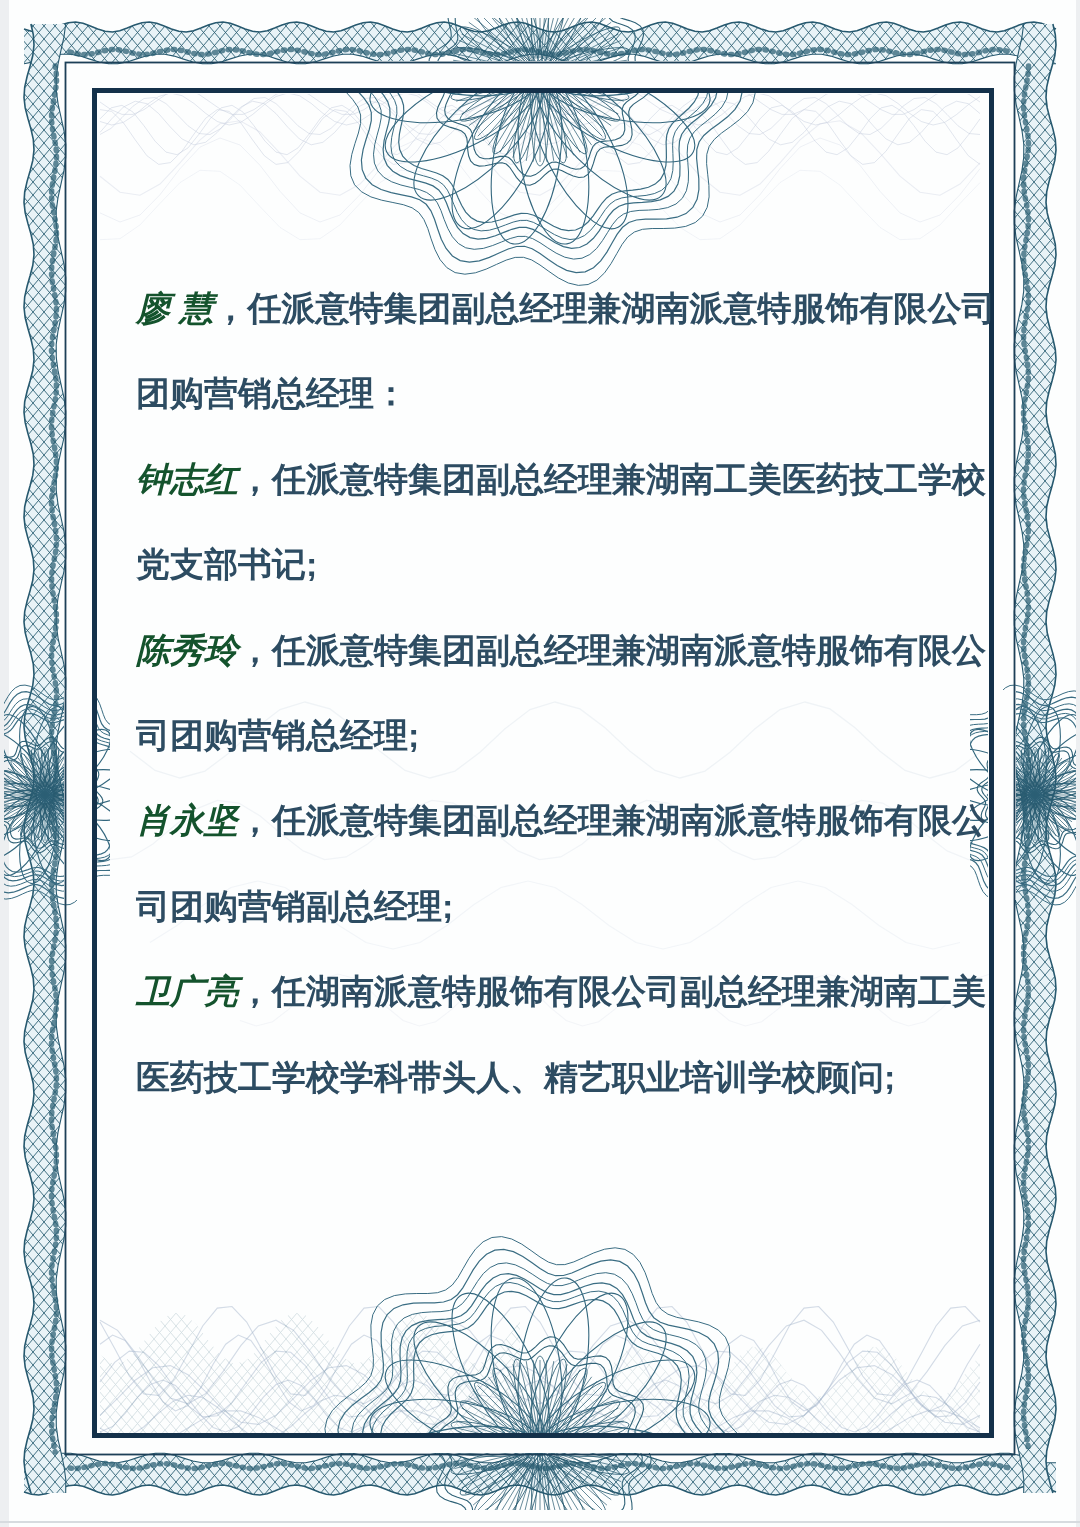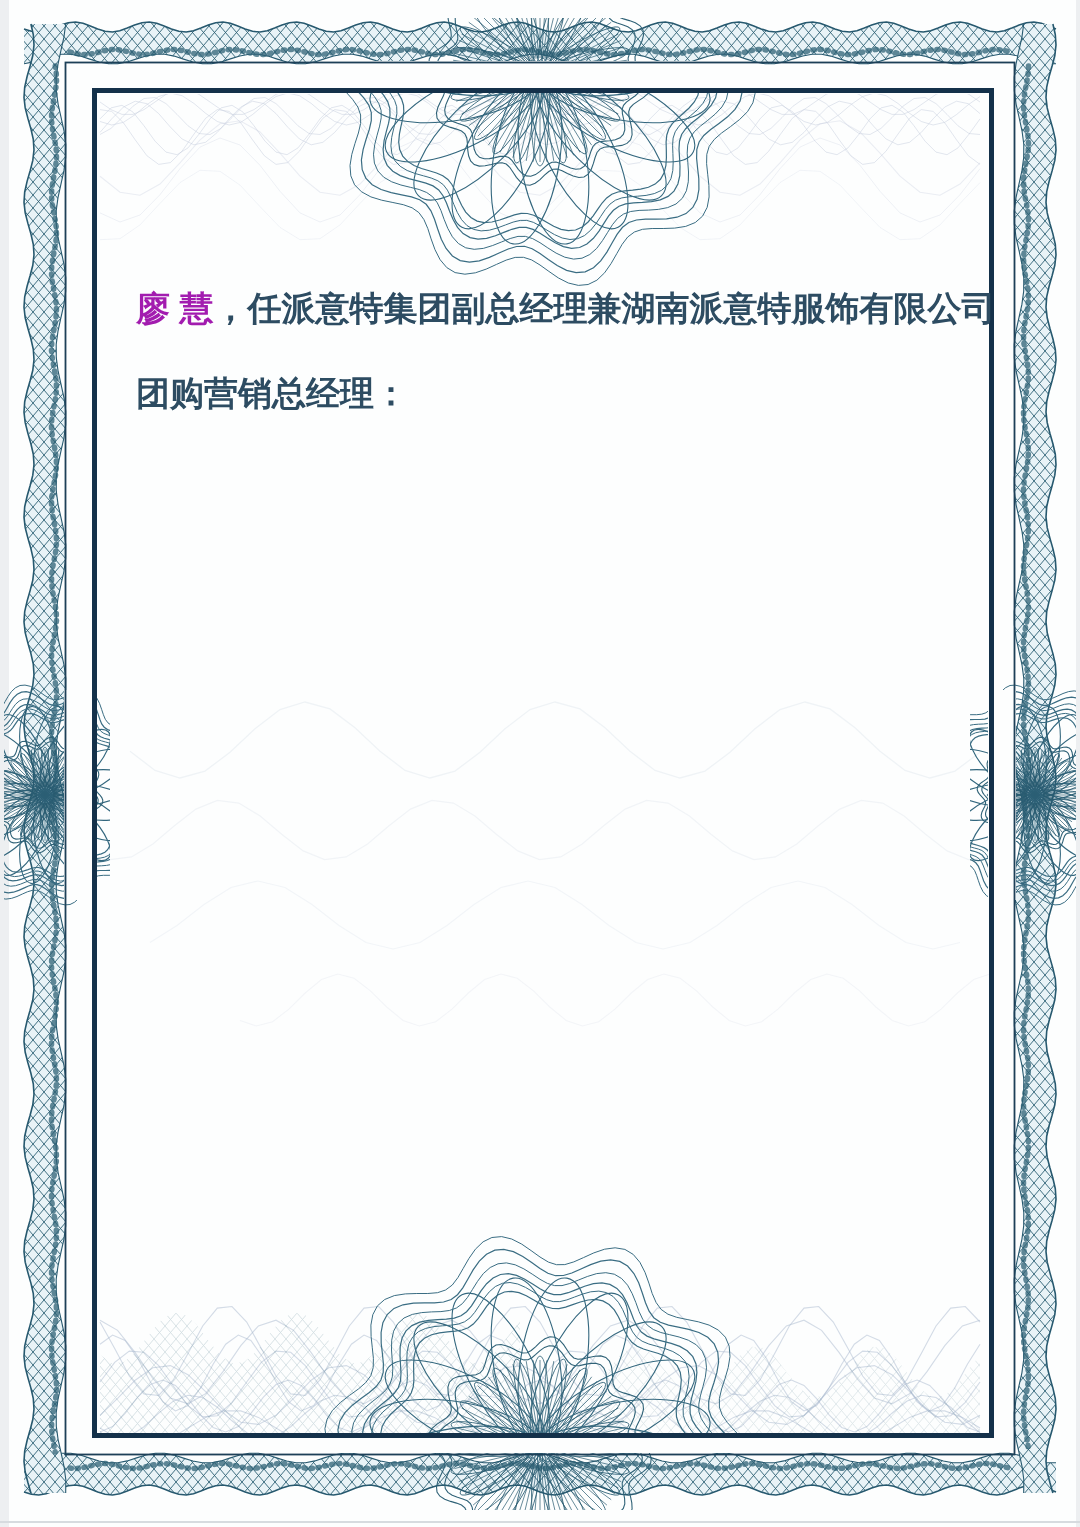--- a/index.html
+++ b/index.html
@@ -11,21 +11,21 @@
   #deco{position:absolute;left:0;top:0;width:1080px;height:1527px;display:block;}
   .content{
     position:absolute;left:136px;top:266px;width:874px;
     font-size:34px;line-height:85.4px;
     color:#2d4c62;font-weight:700;
     letter-spacing:0px;
     text-align:left;
     word-break:break-all;
   }
   .content p{margin:0;padding:0;}
-  .nm{font-weight:900;color:#a21caf;}
+  .nm{font-weight:900;color:#14532d;font-style:italic;}
 </style>
 </head>
 <body>
 
 <svg id="deco" viewBox="0 0 1080 1527" xmlns="http://www.w3.org/2000/svg">
   <defs>
     <pattern id="xh" width="11" height="13" patternUnits="userSpaceOnUse">
       <path id="xh-path" d="M0,0 L11,13 M11,0 L0,13" fill="none" stroke="#2e6175" stroke-width="1" opacity="0.9"></path>
     </pattern>
     <clipPath id="clipTopAll">
@@ -666,13 +666,17 @@
       <rect x="988" y="690" width="28" height="210" fill="#fdfefe"></rect>
     </g>
   <g id="g-lines">
       <rect x="65.5" y="62.5" width="949" height="1392" fill="none" stroke="#1d4058" stroke-width="1.8"></rect>
       <rect x="94.5" y="90.5" width="897" height="1345" fill="none" stroke="#14314a" stroke-width="5"></rect>
     </g>
 </svg>
 
 <div class="content">
   <p><span class="nm">廖 慧</span><span>，任派意特集团副总经理兼湖南派意特服饰有限公司团购营销总经理：</span></p>
+  <p><span class="nm">钟志红</span><span>，任派意特集团副总经理兼湖南工美医药技工学校党支部书记;</span></p>
+  <p><span class="nm">陈秀玲</span><span>，任派意特集团副总经理兼湖南派意特服饰有限公司团购营销总经理;</span></p>
+  <p><span class="nm">肖永坚</span><span>，任派意特集团副总经理兼湖南派意特服饰有限公司团购营销副总经理;</span></p>
+  <p><span class="nm">卫广亮</span><span>，任湖南派意特服饰有限公司副总经理兼湖南工美医药技工学校学科带头人、精艺职业培训学校顾问;</span></p>
 </div>
 
 </body></html>

